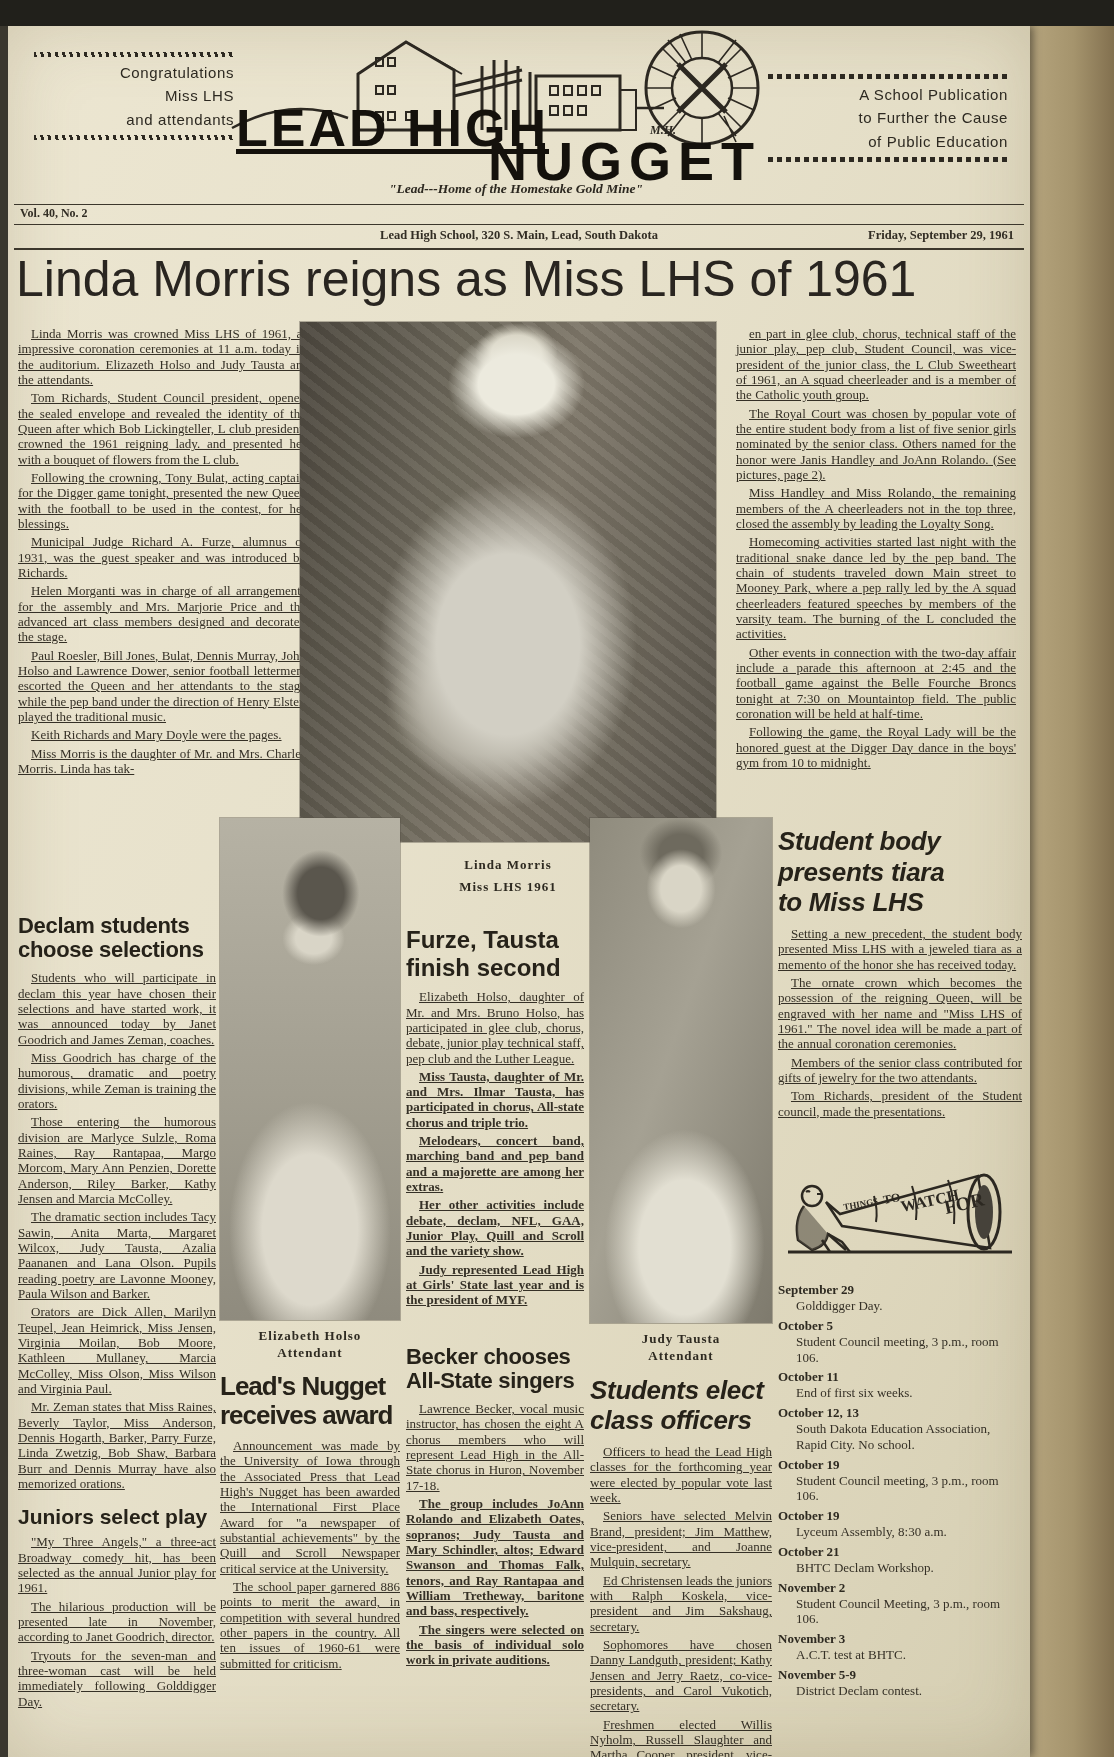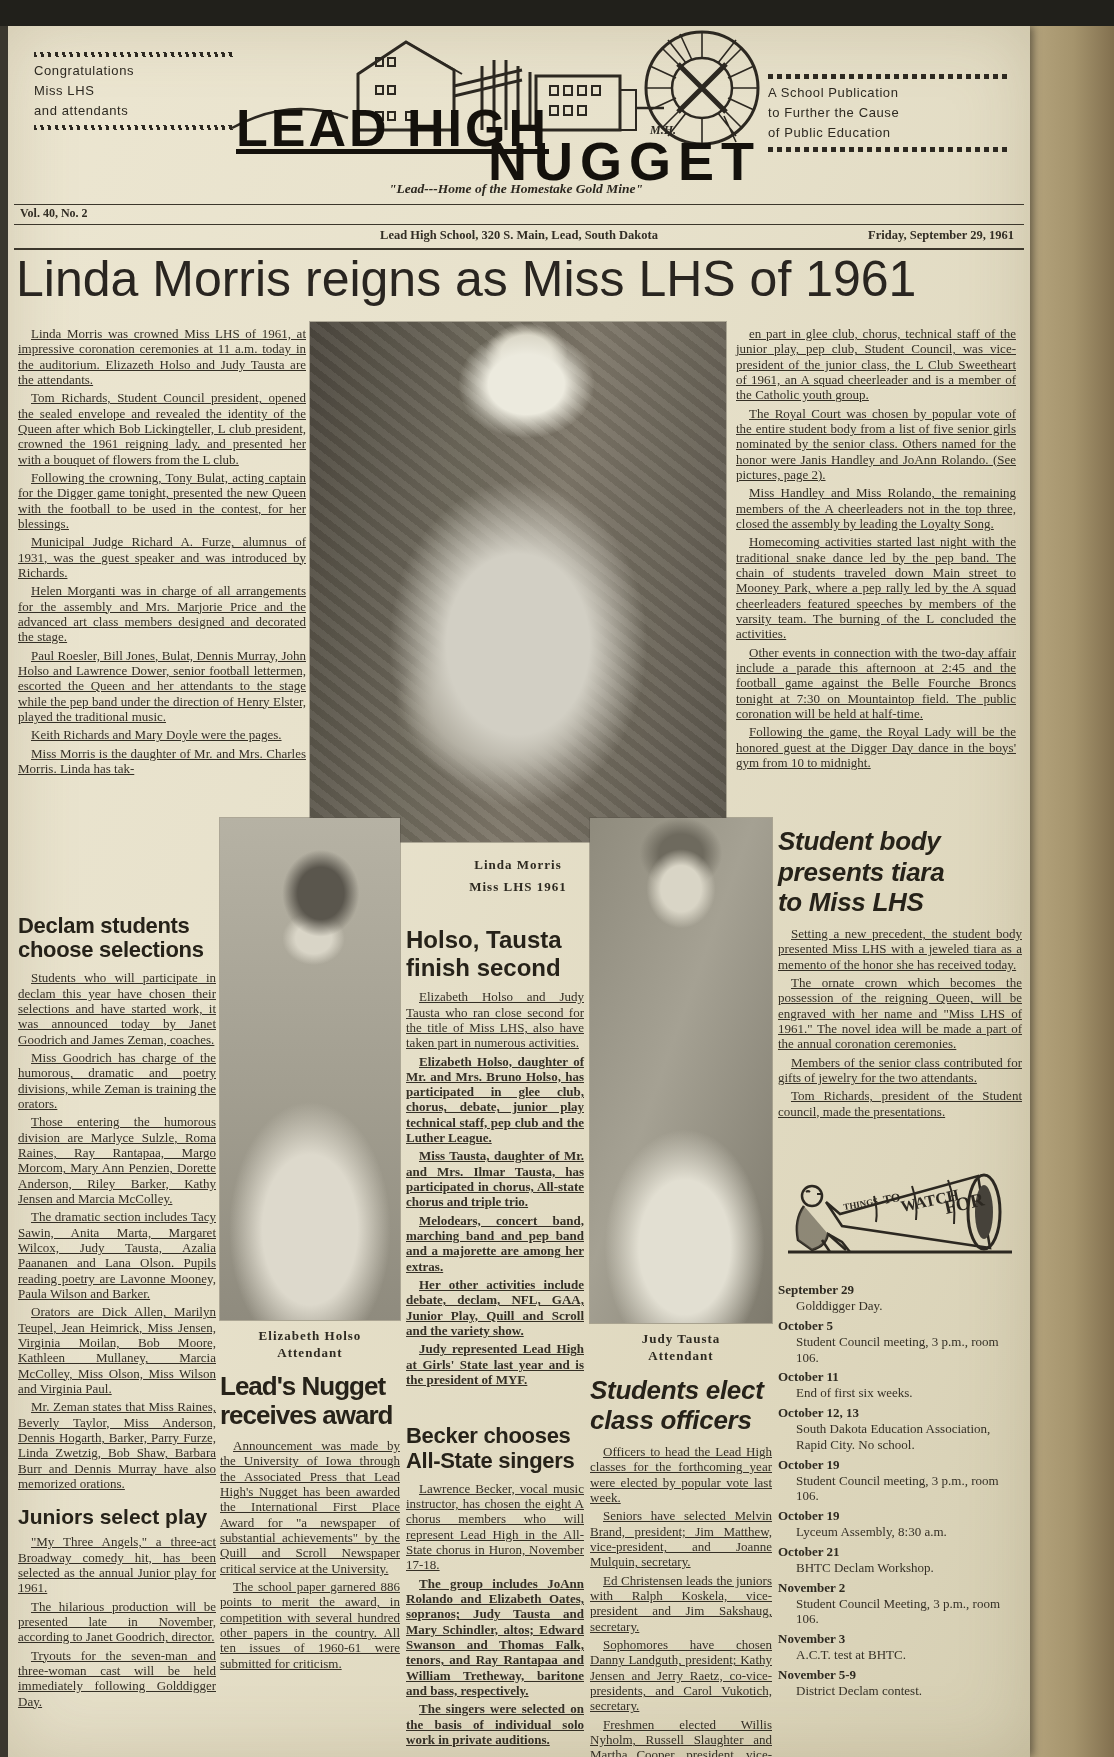--- a/index.html
+++ b/index.html
@@ -6,22 +6,22 @@
   body{width:1114px;height:1757px;position:relative;background:#b3a27c;overflow:hidden;
        font-family:"Liberation Serif",serif;}
   .scan-top{position:absolute;left:0;top:0;width:100%;height:26px;background:#21201b;z-index:5;}
   .scan-left{position:absolute;left:0;top:0;width:8px;height:100%;background:#3a372e;z-index:4;}
   .scan-right{position:absolute;right:0;top:0;width:90px;height:100%;
        background:linear-gradient(90deg,#b7a67f 0%,#a5946d 55%,#82704f 100%);}
   .paper{position:absolute;left:8px;top:26px;width:1022px;height:1731px;
        background:linear-gradient(115deg,#ece6d1 0%,#e7e1cb 40%,#ded7bd 78%,#d5ceb2 100%);
        box-shadow:inset 0 0 70px rgba(120,100,60,.22), 3px 0 8px rgba(0,0,0,.45);}
   
-  .ear{position:absolute;text-align:left;font-family:"Liberation Sans",sans-serif;
-       color:#2d2921;font-size:13px;line-height:1.55;letter-spacing:.6px;}
+  .ear{position:absolute;text-align:right;font-family:"Liberation Sans",sans-serif;
+       color:#2d2921;font-size:15px;line-height:1.55;letter-spacing:.6px;}
   .ear-rule{height:5px;margin:4px 0;
        background:repeating-linear-gradient(90deg,#2d2921 0 5px,transparent 5px 9px);}
   .ear-rule.sq{background:repeating-linear-gradient(75deg,#2d2921 0 3px,transparent 3px 7px);}
   #left-ear{left:26px;top:22px;width:200px;}
   #right-ear{right:22px;top:44px;width:240px;}
   .masthead{position:absolute;left:222px;top:2px;width:572px;height:178px;color:#181510;}
   .mast-art{position:absolute;left:0;top:2px;width:572px;height:122px;}
   .mast-t1{position:absolute;left:6px;top:74px;font:bold 52px/1 "Liberation Sans",sans-serif;
        letter-spacing:3px;color:#14110c;text-decoration:underline;}
   .mast-t2{position:absolute;left:258px;top:106px;font:bold 54px/1 "Liberation Sans",sans-serif;
@@ -36,21 +36,21 @@
   .dateline .pubdate{position:absolute;right:16px;top:0;}
   .main-head{position:absolute;left:8px;top:226px;width:1006px;
        font:normal 50px/1.1 "Liberation Sans",sans-serif;color:#292520;letter-spacing:0px;
        white-space:nowrap;}
   
   .p{font-size:13px;line-height:1.18;text-align:justify;text-indent:13px;
      margin:0 0 3px;color:#353026;text-decoration:underline;}
   .col{position:absolute;}
   #main-left{left:10px;top:300px;width:288px;}
   #main-right{left:728px;top:300px;width:280px;}
-  #main-photo-wrap{left:302px;top:296px;width:416px;text-align:center;}
+  #main-photo-wrap{left:292px;top:296px;width:416px;text-align:center;}
   .photo{background-color:#8b8679;box-shadow:0 0 0 1px #55514766;}
   #photo-linda{width:416px;height:520px;
       background:
        radial-gradient(95px 75px at 52% 12%, #eceade 0 40%, transparent 72%),
        radial-gradient(55px 40px at 52% 6%, #d6d2c2 0 45%, transparent 75%),
        radial-gradient(170px 215px at 50% 62%, #d2cfc4 0 42%, transparent 76%),
        radial-gradient(120px 95px at 44% 74%, #989385 0 50%, transparent 82%),
        repeating-linear-gradient(38deg, rgba(255,255,255,.05) 0 7px, rgba(0,0,0,.05) 7px 14px),
        linear-gradient(100deg,#4c473e 0%,#6b6659 32%,#7e7769 56%,#5a554b 100%);}
   .caption{font:bold 13px/1.7 "Liberation Serif",serif;color:#2e2a21;letter-spacing:1px;
@@ -235,26 +235,25 @@
     </h2>
     <div class="plist">
 
     <p class="p">Announcement was made by the University of Iowa through the Associated Press that Lead High's Nugget has been awarded the International First Place Award for "a newspaper of substantial achievements" by the Quill and Scroll Newspaper critical service at the University.</p>
         <p class="p">The school paper garnered 886 points to merit the award, in competition with several hundred other papers in the country.  All ten issues of 1960-61 were submitted for criticism.</p>
       </div>
   </div>
 
   <div id="col-holso-story" class="col">
     <h2 class="h-roman">
-      <span>Holso, Tausta</span><br>
+      <span>Furze, Tausta</span><br>
       <span>finish second</span>
     </h2>
     <div class="plist">
 
-    <p class="p">Elizabeth Holso and Judy Tausta who ran close second for the title of Miss LHS, also have taken part in numerous activities.</p>
         <p class="p">Elizabeth Holso, daughter of Mr. and Mrs. Bruno Holso, has participated in glee club, chorus, debate, junior play technical staff, pep club and the Luther League.</p>
         <p class="p">Miss Tausta, daughter of Mr. and Mrs. Ilmar Tausta, has participated in chorus, All-state chorus and triple trio.</p>
         <p class="p">Melodears, concert band, marching band and pep band and a majorette are among her extras.</p>
         <p class="p">Her other activities include debate, declam, NFL, GAA, Junior Play, Quill and Scroll and the variety show.</p>
         <p class="p">Judy represented Lead High at Girls' State last year and is the president of MYF.</p>
       </div>
     <h2 class="h-futura becker-gap">
       <span>Becker chooses</span><br>
       <span>All-State singers</span>
     </h2>

